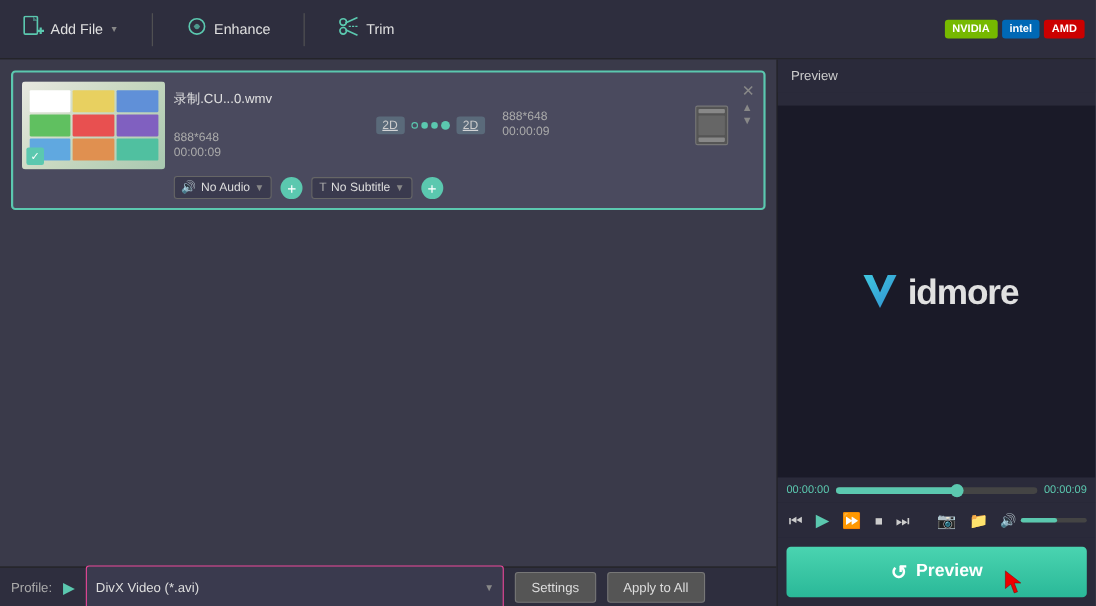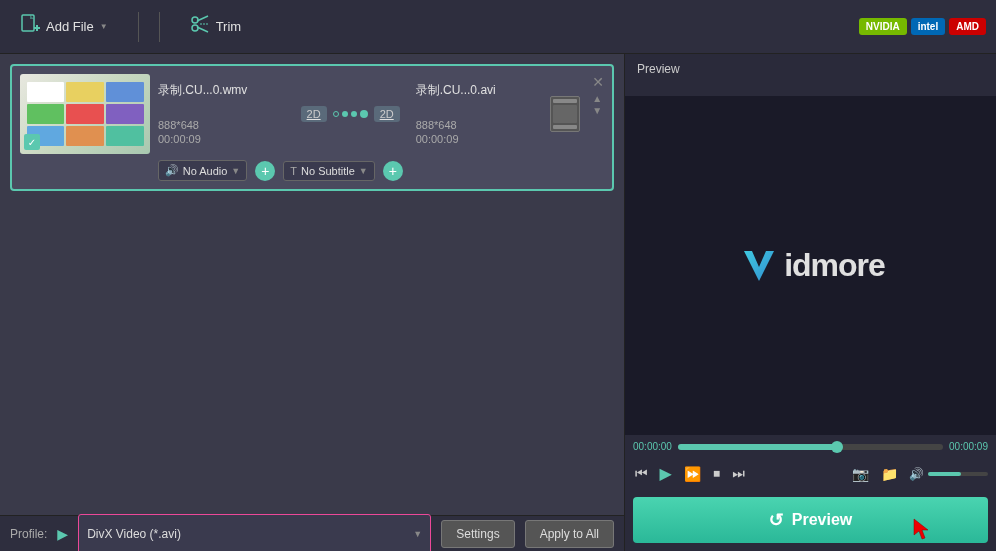--- a/index.html
+++ b/index.html
@@ -337,21 +337,21 @@
       border: 1px solid #777;
       border-radius: 3px;
       padding: 6px 14px;
       color: #ddd;
       font-size: 12px;
       cursor: pointer;
     }
 
     
     .right-panel {
-      width: 372px;
+      width: 290px;
       background: #2a2a3a;
       display: flex;
       flex-direction: column;
       border-left: 1px solid #222;
       flex-shrink: 0;
     }
     .preview-label {
       padding: 8px 12px;
       font-size: 12px;
       color: #ccc;
@@ -508,20 +508,29 @@
         <line x1="14" y1="14" x2="20" y2="14" stroke="#5bc8af" stroke-width="2"></line>
         <line x1="17" y1="11" x2="17" y2="17" stroke="#5bc8af" stroke-width="2"></line>
       </svg>
     </span>
     <span>Add File</span>
     <span style="font-size:8px;color:#888;">▼</span>
   </div>
 
   <div class="toolbar-divider"></div>
 
+  <div class="toolbar-btn">
+    <span class="toolbar-icon">
+      <svg width="20" height="20" viewBox="0 0 20 20" fill="none">
+        <circle cx="10" cy="10" r="7" stroke="#5bc8af" stroke-width="1.5" fill="none"></circle>
+        <path d="M7 10 Q10 5 13 10 Q10 15 7 10Z" fill="#5bc8af" opacity="0.7"></path>
+      </svg>
+    </span>
+    <span>Enhance</span>
+  </div>
 
   <div class="toolbar-divider"></div>
 
   <div class="toolbar-btn">
     <span class="toolbar-icon">
       <svg width="20" height="20" viewBox="0 0 20 20" fill="none">
         <circle cx="5" cy="6" r="3" stroke="#5bc8af" stroke-width="1.5" fill="none"></circle>
         <circle cx="5" cy="14" r="3" stroke="#5bc8af" stroke-width="1.5" fill="none"></circle>
         <line x1="7" y1="7" x2="18" y2="2" stroke="#5bc8af" stroke-width="1.5"></line>
         <line x1="7" y1="13" x2="18" y2="18" stroke="#5bc8af" stroke-width="1.5"></line>
@@ -574,21 +583,20 @@
             <div class="arrow-dots">
               <div class="dot hollow"></div>
               <div class="dot"></div>
               <div class="dot"></div>
               <div class="dot large"></div>
             </div>
             <span class="badge-2d">2D</span>
           </div>
 
           <div class="output-info">
-            <div class="file-name">录制.CU...0.avi</div>
             <div class="file-meta">888*648</div>
             <div class="file-meta">00:00:09</div>
           </div>
 
           <div class="output-icon-area">
             <div class="film-icon">
               <div class="film-strip-line"></div>
               <div class="film-strip-line main"></div>
               <div class="film-strip-line"></div>
             </div>

